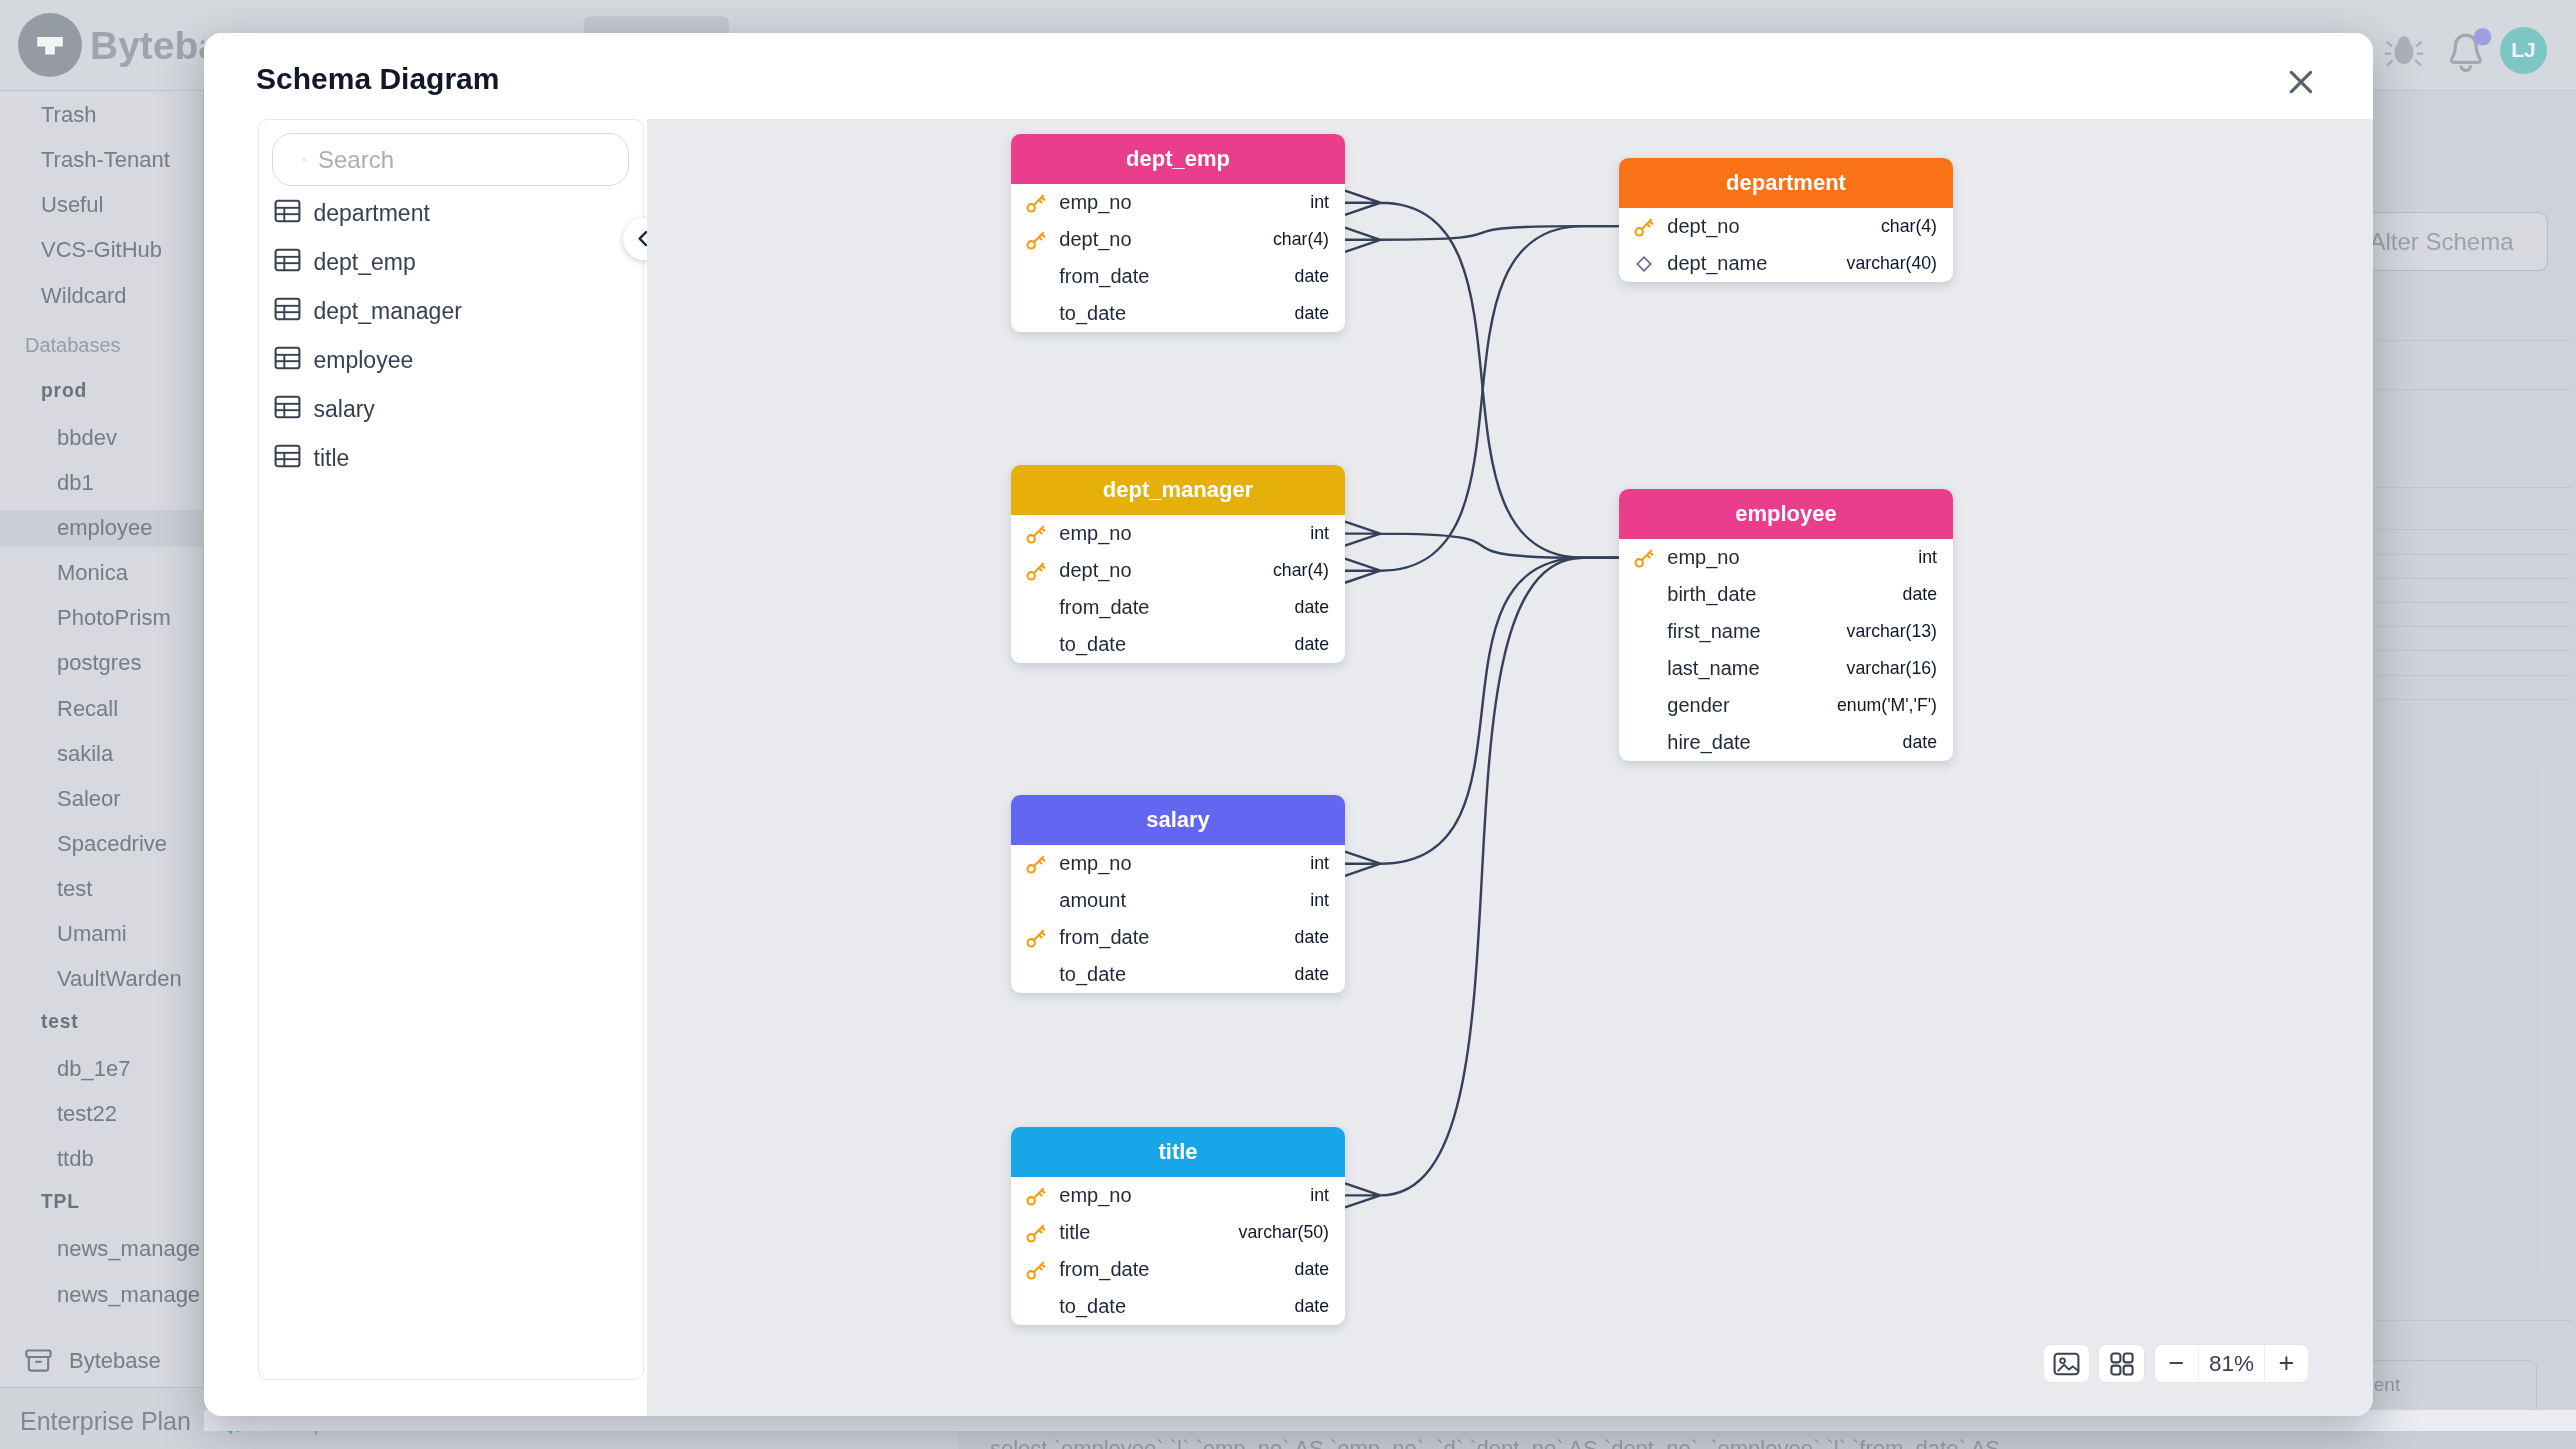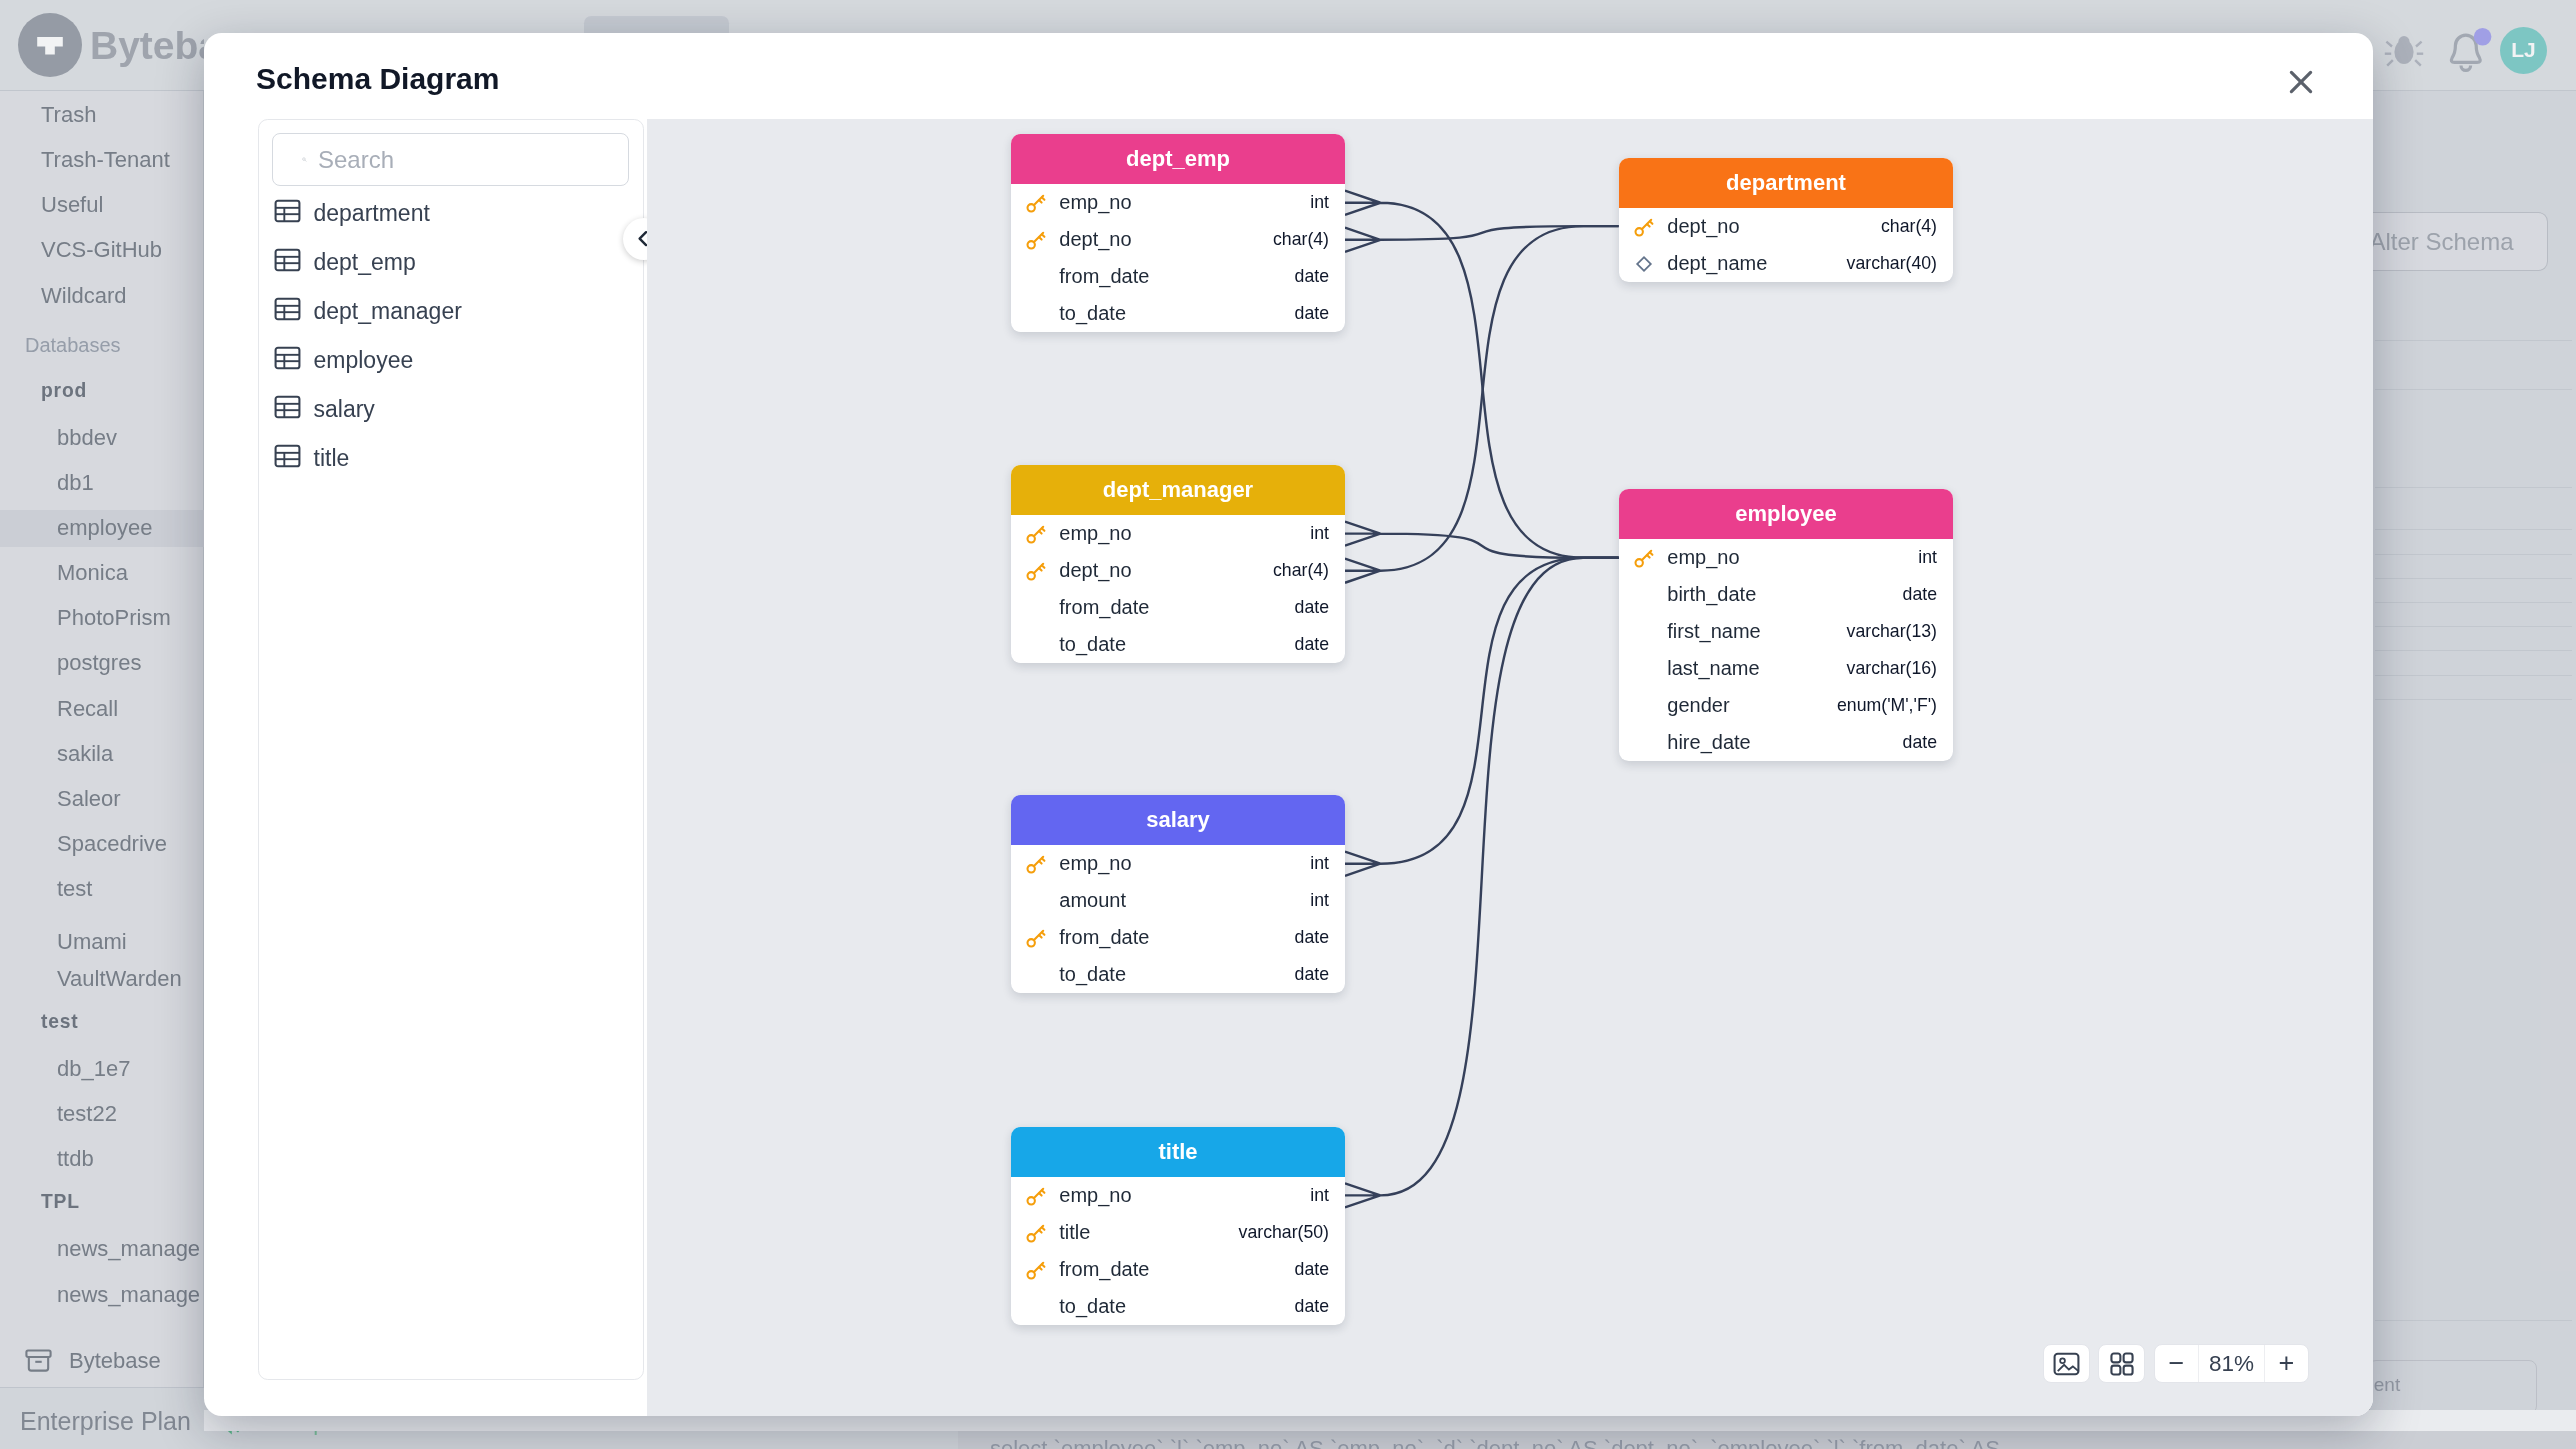--- a/index.html
+++ b/index.html
@@ -29,21 +29,21 @@
   .sql-bar { position:absolute; left:958px; top:1431px; width:1618px; height:17.7px; background:#D5D8DD; overflow:hidden; z-index:1; }
   .sql-text { position:absolute; left:32px; top:4.8px; font-size:22px; color:#9CA3AF; white-space:nowrap; }
   .dim { position:absolute; inset:0; background:rgba(70,80,95,0.07); z-index:2; }
 
   
   .modal { position:absolute; left:204px; top:33px; width:2169px; height:1383px; background:#fff; border-radius:17.7px; box-shadow:0 14.5px 48px rgba(15,23,42,.28); z-index:10; }
   .modal-title { position:absolute; left:52px; top:29px; font-size:30px; font-weight:600; color:#111827; }
   .modal-close { position:absolute; left:2077px; top:29px; width:40px; height:40px; cursor:pointer; }
 
   .panel { position:absolute; left:54px; top:86px; width:386px; height:1261px; border:1.6px solid #E5E7EB; border-radius:9.7px; background:#fff; }
-  .search-box { position:absolute; left:13px; top:13px; width:357px; height:53px; border:1.6px solid #D6DAE0; border-radius:8px; display:flex; align-items:center; padding-left:29px; gap:11.3px; }
+  .search-box { position:absolute; left:13px; top:13px; width:357px; height:53px; border:1.6px solid #D6DAE0; border-radius:20px; display:flex; align-items:center; padding-left:29px; gap:11.3px; }
   .search-input { border:none; outline:none; flex:1; font-size:24px; color:#374151; background:transparent; font-family:"Liberation Sans",sans-serif; }
   .search-input::placeholder { color:#A8AEB8; }
   .tbl-list { position:absolute; left:0; top:69px; width:100%; }
   .tbl-item { height:49px; display:flex; align-items:center; gap:13px; padding-left:14.5px; font-size:23px; color:#374151; cursor:pointer; }
   .collapse-btn { position:absolute; left:419px; top:185px; width:42px; height:42px; background:#fff; border-radius:50%; box-shadow:0 1.6px 6.4px rgba(0,0,0,.20); display:flex; align-items:center; justify-content:center; cursor:pointer; }
 
   .canvas { position:absolute; left:443px; top:86px; width:1726px; height:1297px; background:#E8EAEE; border-radius:0 0 17.7px 0; overflow:hidden; }
   .rel-svg { position:absolute; left:0; top:0; width:1726px; height:1297px; }
 
   .node { position:absolute; width:334px; border-radius:9.7px; background:#fff; box-shadow:0 3.2px 9.7px rgba(30,41,59,.15); }
@@ -104,21 +104,21 @@
     <div class="side-item" style="left: 57px; top: 470px; z-index: 1; text-align: center;">db1</div>
     <div class="side-item" style="left: 57px; top: 515px; z-index: 1;">employee</div>
     <div class="side-item" style="left: 57px; top: 560px; z-index: 1;">Monica</div>
     <div class="side-item" style="left: 57px; top: 605px; z-index: 1;">PhotoPrism</div>
     <div class="side-item" style="left: 57px; top: 650px; z-index: 1;">postgres</div>
     <div class="side-item" style="left: 57px; top: 696px; z-index: 1;">Recall</div>
     <div class="side-item" style="left: 57px; top: 741px; z-index: 1;">sakila</div>
     <div class="side-item" style="left: 57px; top: 786px; z-index: 1;">Saleor</div>
     <div class="side-item" style="left: 57px; top: 831px; z-index: 1;">Spacedrive</div>
     <div class="side-item" style="left: 57px; top: 876px; z-index: 1;">test</div>
-    <div class="side-item" style="left: 57px; top: 921px; z-index: 1; margin-top: 8px;">Umami</div>
+    <div class="side-item" style="left: 57px; top: 921px; z-index: 1;">Umami</div>
     <div class="side-item" style="left: 57px; top: 966px; z-index: 1;">VaultWarden</div>
     <div class="side-group" style="left: 41px; top: 1011px; z-index: 1;">test</div>
     <div class="side-item" style="left: 57px; top: 1056px; z-index: 1;">db_1e7</div>
     <div class="side-item" style="left: 57px; top: 1101px; z-index: 1;">test22</div>
     <div class="side-item" style="left: 57px; top: 1146px; z-index: 1;">ttdb</div>
     <div class="side-group" style="left: 41px; top: 1191px; z-index: 1;">TPL</div>
     <div class="side-item" style="left: 57px; top: 1236px; z-index: 1;">news_manage</div>
     <div class="side-item" style="left: 57px; top: 1282px; z-index: 1;">news_manage</div>
     <div class="side-item" style="left: 69px; top: 1348px; z-index: 1;">Bytebase</div>
     <svg width="29" height="26" viewBox="0 0 36 32" style="position: absolute; left: 24px; top: 1348px; z-index: 1;">

